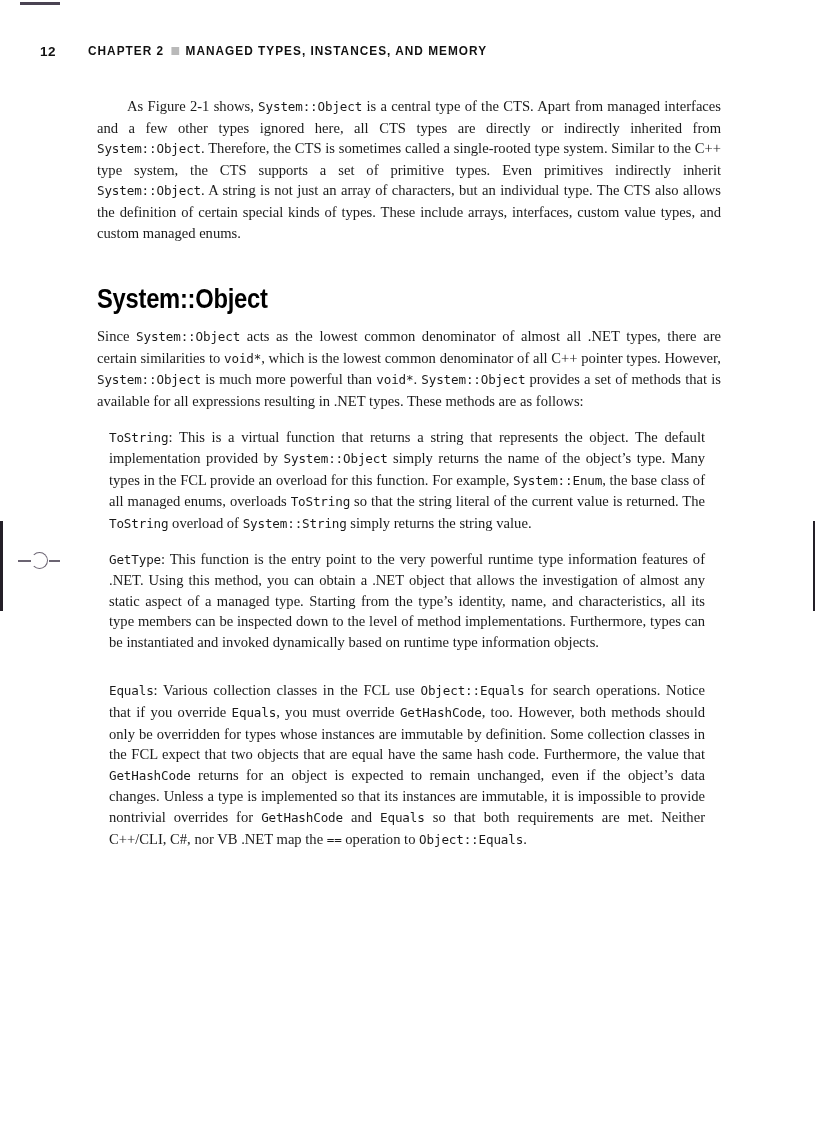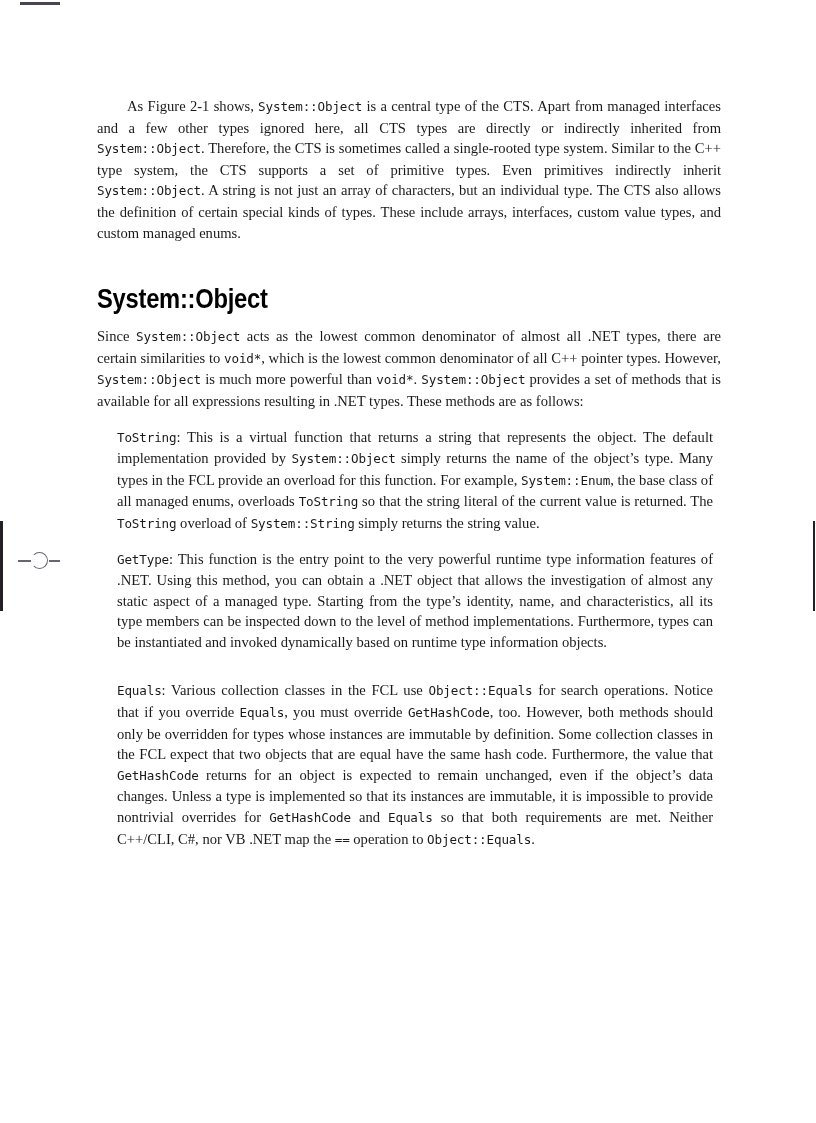--- a/index.html
+++ b/index.html
@@ -152,21 +152,21 @@
     transform: scaleX(0.88);
     transform-origin: left bottom;
   }
 
   .spacer-heading-top { height: 41px; }
   .spacer-heading-bot { height: 12px; }
   .spacer-list-top { height: 15px; }
   .spacer-list { height: 14px; }
 
   .indent-block {
-    margin-left: 20px;
+    margin-left: 12px;
     width: 596px;
   }
   .indent-block p {
     width: 100%;
   }
 
   code, .code {
     font-family: "DejaVu Sans Mono", "Liberation Mono", monospace;
     font-size: 12.6px;
     letter-spacing: -0.15px;
@@ -180,20 +180,28 @@
 
   <div class="crop-mark-top"></div>
   <div class="bleed-bar-left"></div>
   <div class="bleed-bar-right"></div>
   <div class="reg-mark">
     <div class="tick-l"></div>
     <div class="ring"></div>
     <div class="tick-r"></div>
   </div>
 
+  <div class="running-head">
+    <div class="folio">12</div>
+    <div class="head-text">
+      <span>CHAPTER 2</span>
+      <span class="head-sep"></span>
+      <span>MANAGED TYPES, INSTANCES, AND MEMORY</span>
+    </div>
+  </div>
 
   <div class="text-frame">
 
     <p class="body-first">As Figure 2-1 shows, <code>System::Object</code> is a central type of the CTS. Apart from managed interfaces and a few other types ignored here, all CTS types are directly or indirectly inherited from <code>System::Object</code>. Therefore, the CTS is sometimes called a single-rooted type system. Similar to the C++ type system, the CTS supports a set of primitive types. Even primitives indi­rectly inherit <code>System::Object</code>. A string is not just an array of characters, but an individual type. The CTS also allows the definition of certain special kinds of types. These include arrays, inter­faces, custom value types, and custom managed enums.</p>
 
     <div class="spacer-heading-top"></div>
     <h2 class="section-heading">System::Object</h2>
     <div class="spacer-heading-bot"></div>
 
     <p>Since <code>System::Object</code> acts as the lowest common denominator of almost all .NET types, there are certain similarities to <code>void*</code>, which is the lowest common denominator of all C++ pointer types. However, <code>System::Object</code> is much more powerful than <code>void*</code>. <code>System::Object</code> provides a set of methods that is available for all expressions resulting in .NET types. These methods are as follows:</p>

